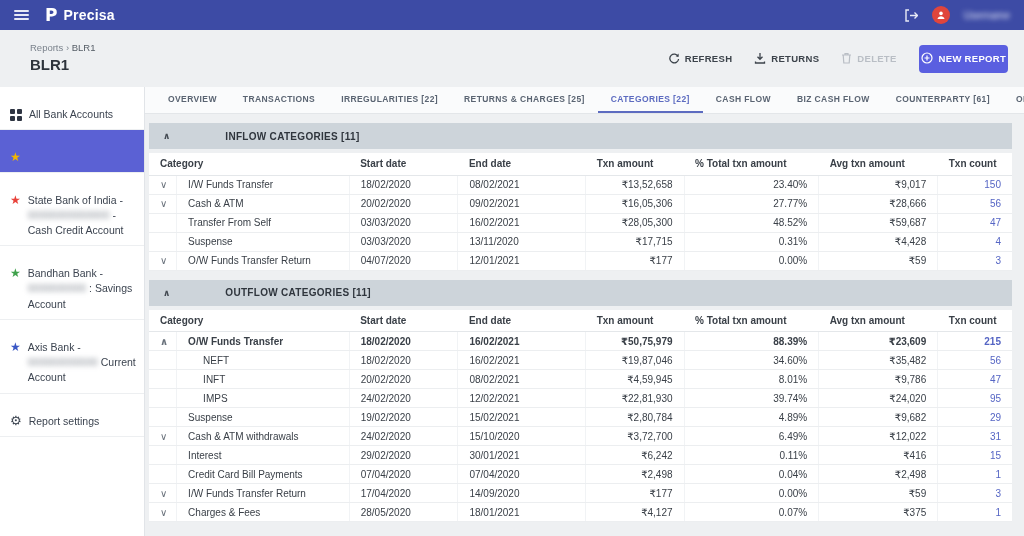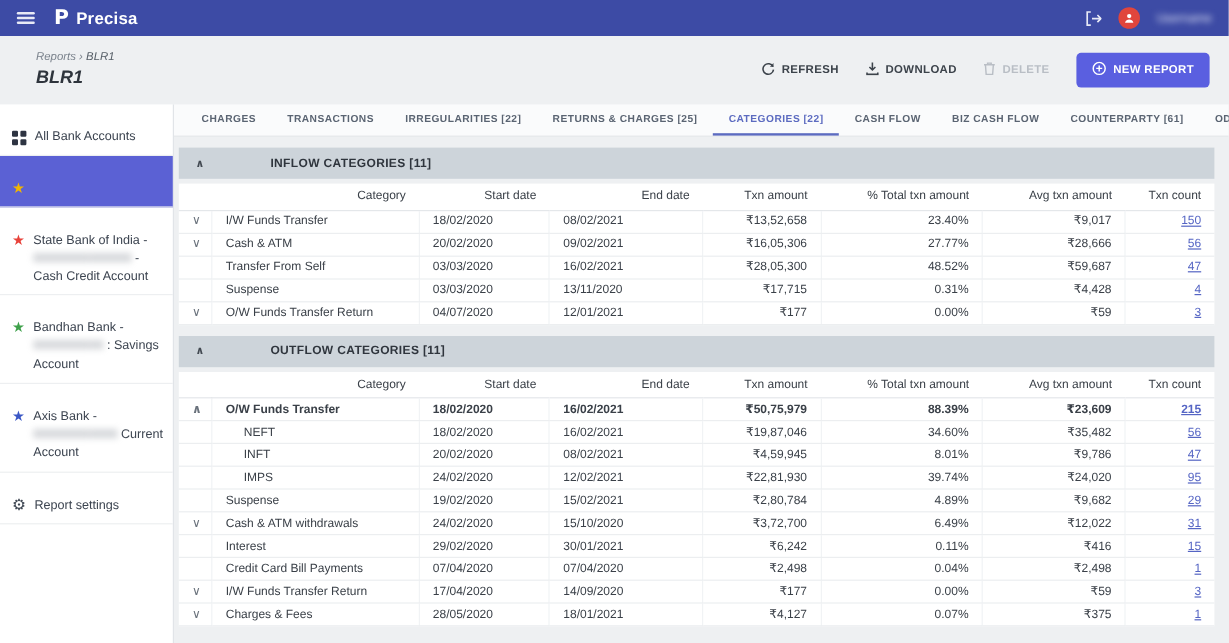--- a/index.html
+++ b/index.html
@@ -13,28 +13,28 @@
   .brand { display:flex; align-items:center; gap:6px; }
   .brand-p { font-weight:bold; font-size:17px; color:#fff; font-family:"DejaVu Sans",sans-serif; }
   .brand-name { font-size:14px; font-weight:bold; letter-spacing:.2px;text-align:right; }
   .nav-right { margin-left:auto; display:flex; align-items:center; gap:14px; }
   .logout-icon svg { display:block; }
   .avatar { width:18px; height:18px; border-radius:50%; background:#e0453c; display:flex; align-items:center; justify-content:center; }
   .user-masked { font-size:10px; color:#dfe3f5; filter:blur(2.5px); user-select:none; }
 
   
   .page-header { height:57px; display:flex; align-items:center; justify-content:space-between; padding:0 16px 0 30px; }
-  .crumb-wrap { line-height:1.35;font-style:italic; }
+  .crumb-wrap { line-height:1.35; }
   .breadcrumb { font-size:9.5px; color:#7a828c; }
   .breadcrumb .crumb-current { color:#555d66; }
   .page-title { font-size:15px; font-weight:bold; color:#2e343c; }
   .header-actions { display:flex; align-items:center; gap:22px; }
   .action-btn { display:flex; align-items:center; gap:5px; font-size:9.5px; font-weight:bold; letter-spacing:.3px; color:#3c434b; background:none; border:none; cursor:pointer; font-family:inherit; }
   .action-btn.disabled { color:#b9bec5; cursor:default; }
-  .btn-primary { display:flex; align-items:center; gap:6px; background:#5a5fe0; color:#fff; border:none; border-radius:4px; padding:7px 13px; font-size:9.5px; font-weight:bold; letter-spacing:.3px; cursor:pointer; font-family:inherit; }
+  .btn-primary { display:flex; align-items:center; gap:6px; background:#5a5fe0; color:#fff; border:none; border-radius:4px; padding:7px 2px; font-size:9.5px; font-weight:bold; letter-spacing:.3px; cursor:pointer; font-family:inherit; }
 
   
   .body-wrap { display:flex; height:449px; }
   .sidebar { width:145px; background:#fff; border-right:1px solid #e1e4e8; flex:none; }
   .side-item { display:flex; gap:7px; padding:20px 8px 7px 10px; border-bottom:1px solid #edeff1; font-size:10.5px; color:#3c4450; cursor:pointer; line-height:1.45; align-items:flex-start; }
   .side-item .star-icon { font-size:12px; line-height:1.2; flex:none; }
   .side-item.selected { background:#5b61d4; color:#fff; }
   .grid-icon { display:grid; grid-template-columns:5px 5px; grid-template-rows:5px 5px; gap:2px; margin-top:2px; flex:none; }
   .grid-icon i { background:#2e3442; border-radius:1px; }
   .gear-icon { font-size:13px; line-height:1.1; color:#3c4450; flex:none; }
@@ -48,31 +48,31 @@
   .tab { display:flex; align-items:center; padding:0 13px; font-size:8.5px; font-weight:bold; letter-spacing:.4px; color:#5a6472; cursor:pointer; border-bottom:2px solid transparent; white-space:nowrap; }
   .tab.active { color:#5c6bc0; border-bottom-color:#5c6bc0; }
 
   
   .content { padding:9px 12px 0 4px; }
   .section-header { background:#cdd4da; height:26px; display:flex; align-items:center; gap:10px; padding:0 14px; margin-bottom:4px; cursor:pointer; }
   .section-header .sec-chevron { font-size:9px; color:#434a52; font-weight:bold; }
   .section-title { font-size:10px; font-weight:bold; letter-spacing:.3px; color:#2f353d;padding-left:45px; }
   table.data { width:100%; border-collapse:collapse; background:#fff; table-layout:fixed; margin-bottom:9px; }
   table.data th, table.data td { border-bottom:1px solid #eceef0; font-size:10px; padding:0 11px; height:19px; white-space:nowrap; overflow:hidden; }
-  table.data th { text-align:right; font-weight:normal; color:#3a4048; height:22px; border-bottom:1px solid #e4e7ea; }
+  table.data th { text-align:left; font-weight:bold; color:#3a4048; height:22px; border-bottom:1px solid #e4e7ea; }
   col.c-chev { width:3.2%; } col.c-cat { width:20.0%; } col.c-start { width:12.6%; }
   col.c-end { width:14.8%; } col.c-amt { width:11.4%; } col.c-pct { width:15.6%; }
   col.c-avg { width:13.8%; } col.c-cnt { width:8.6%; }
   td.num, th.num { text-align:right; }
   td.chev { text-align:center; color:#6a727c; font-size:8px; padding:0 4px; cursor:pointer; border-right:1px solid #f1f3f5; }
   td.cat { color:#3a4048; border-right:1px solid #f1f3f5; }
   td.cat.indent { padding-left:26px; }
   td.start, td.end { border-right:1px solid #f1f3f5; color:#3a4048; }
   td.amt, td.pct, td.avg { border-right:1px solid #f1f3f5; color:#3a4048; }
-  td.cnt { color:#5565c4; cursor:pointer;text-decoration:underline; }
+  td.cnt { color:#5565c4; cursor:pointer; }
   tr.bold td { font-weight:bold; }
 </style>
 </head>
 <body>
 
 <div class="navbar">
   <div class="hamburger">
       <span></span>
       <span></span>
       <span></span>
@@ -113,21 +113,21 @@
             <path d="M10.2 4.6A4.4 4.4 0 1 0 10.6 7" stroke="#3c434b" stroke-width="1.3" fill="none"></path>
             <path d="M10.6 1.6v3h-3z" fill="#3c434b"></path>
           </svg></span>
       <span>REFRESH</span>
     </button>
     <button class="action-btn">
       <span><svg width="12" height="12" viewBox="0 0 12 12">
             <path d="M6 1v6M3.5 4.8L6 7.3 8.5 4.8" stroke="#3c434b" stroke-width="1.3" fill="none"></path>
             <path d="M1.5 9.5v1.5h9V9.5" stroke="#3c434b" stroke-width="1.3" fill="none"></path>
           </svg></span>
-      <span>DOWNLOAD</span>
+      <span>RETURNS</span>
     </button>
     <button class="action-btn disabled">
       <span><svg width="11" height="12" viewBox="0 0 11 12">
             <path d="M1 3h9M4 3V1.6h3V3M2.2 3l.6 8h5.4l.6-8" stroke="#b9bec5" stroke-width="1.2" fill="none"></path>
           </svg></span>
       <span>DELETE</span>
     </button>
     <button class="btn-primary">
       <span><svg width="12" height="12" viewBox="0 0 12 12">
             <circle cx="6" cy="6" r="5" stroke="#fff" stroke-width="1.2" fill="none"></circle>
@@ -168,21 +168,21 @@
       </div>
     <div class="side-item">
       <span class="gear-icon">⚙</span>
       <span>Report settings</span>
     </div>
   </div>
 
   <div class="main">
     <div class="tab-bar">
 
-      <span class="tab">CHARGES</span>
+      <span class="tab">OVERVIEW</span>
         <span class="tab">TRANSACTIONS</span>
         <span class="tab">IRREGULARITIES [22]</span>
         <span class="tab">RETURNS &amp; CHARGES [25]</span>
         <span class="tab active">CATEGORIES [22]</span>
         <span class="tab">CASH FLOW</span>
         <span class="tab">BIZ CASH FLOW</span>
         <span class="tab">COUNTERPARTY [61]</span>
         <span class="tab">OD/CC UTILIZATION</span>
     </div>
 

